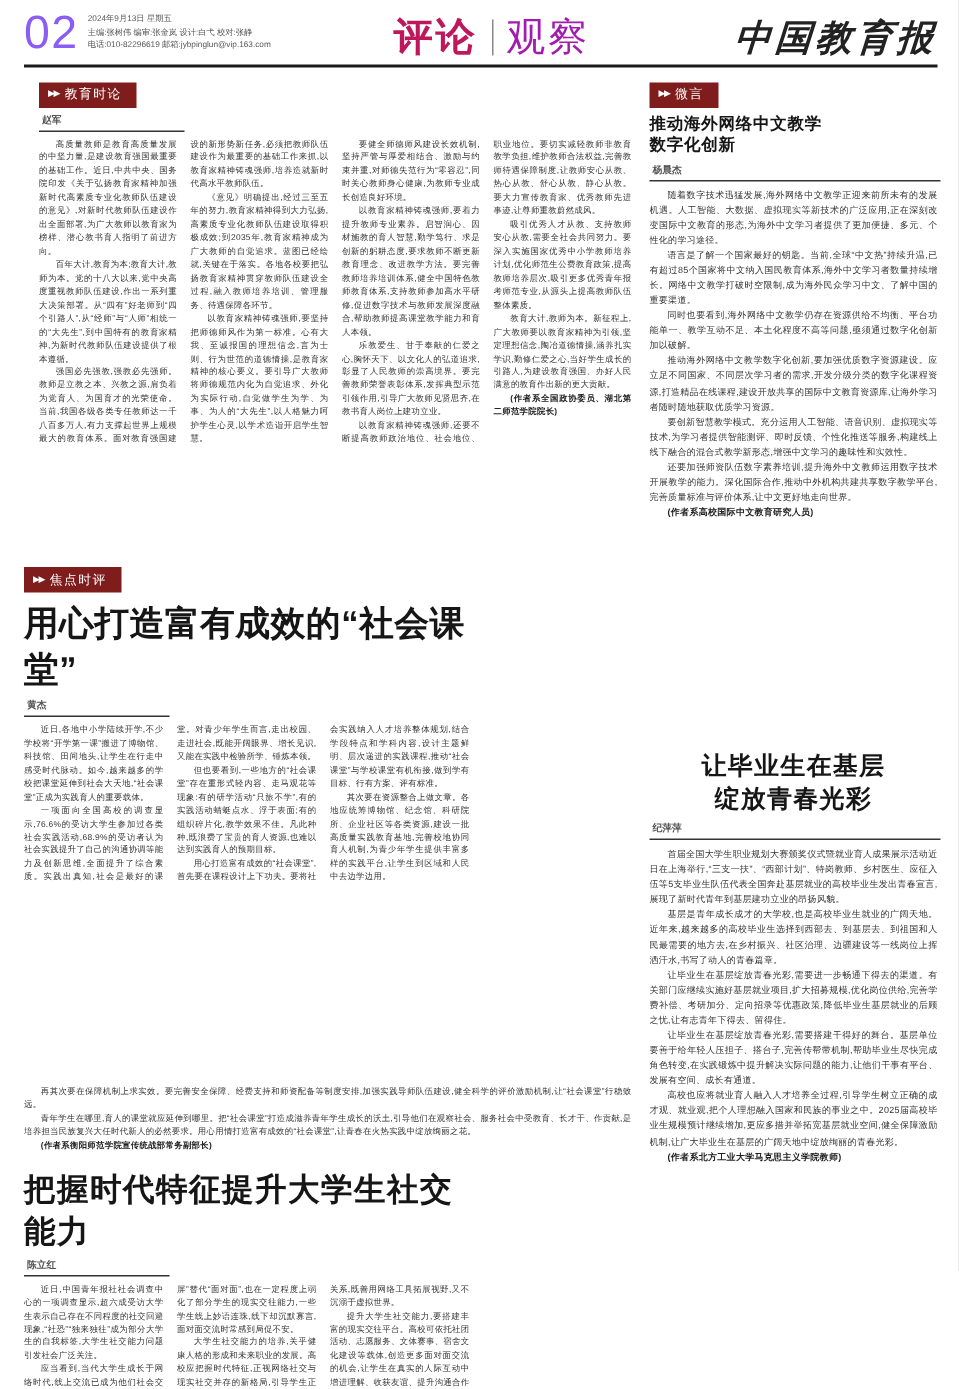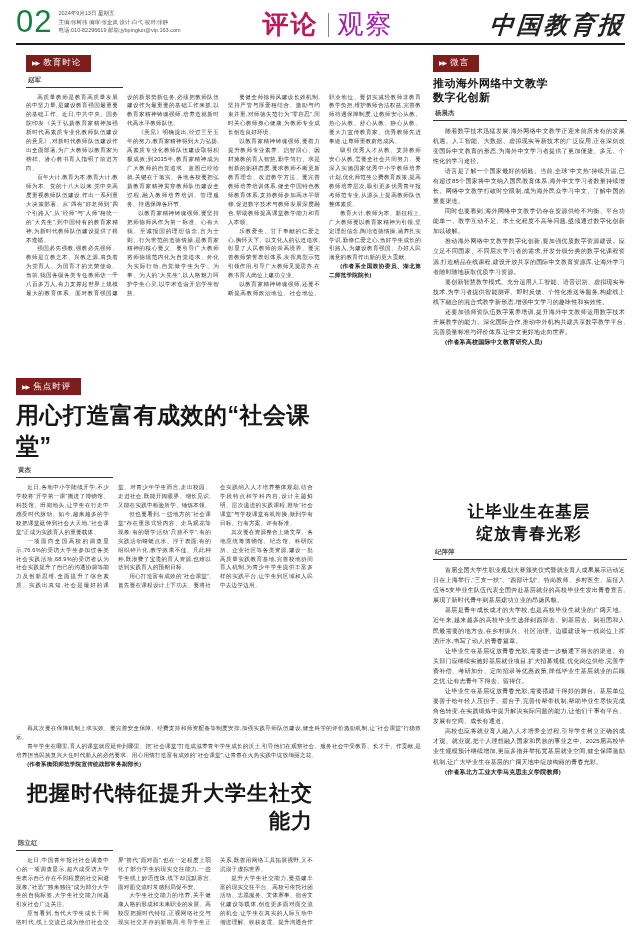--- a/index.html
+++ b/index.html
@@ -4,21 +4,21 @@
 <style>
   html,body{margin:0;padding:0;background:#dcdcdc;}
   .page{
     position:relative;width:639px;height:926px;margin:0 auto;background:#ffffff;
     box-sizing:border-box;padding:6px 14px 8px 16px;overflow:hidden;
     font-family:"Liberation Sans","DejaVu Sans",sans-serif;color:#333;
   }
   
   .masthead{display:flex;align-items:flex-start;height:34px;}
   .mast-left{display:flex;align-items:flex-start;gap:6px;width:215px;flex:none;}
-  .pagenum{font-size:31px;line-height:31px;font-weight:400;color:#15803d;letter-spacing:1px;}
+  .pagenum{font-size:31px;line-height:31px;font-weight:400;color:#8b5cf6;letter-spacing:1px;}
   .mast-meta{padding-top:3px;font-size:5.5px;line-height:1.55;color:#555;white-space:nowrap;}
   .mast-center{flex:1;display:flex;justify-content:center;align-items:center;gap:9px;padding-top:1px;}
   .sec1{font-size:26px;font-weight:900;color:#be185d;letter-spacing:2px;}
   .vsep{width:1px;height:24px;background:#888;}
   .sec2{font-size:26px;font-weight:500;color:#a21caf;letter-spacing:2px;}
   .mast-logo{width:200px;flex:none;text-align:right;font-family:"DejaVu Serif","Liberation Serif",serif;
     font-style:italic;font-weight:700;font-size:24px;color:#222;letter-spacing:3px;padding-top:3px;transform:skewX(-4deg);}
   .headrule{border-top:2.2px solid #1a1a1a;margin-top:3px;}
   
   .layout{display:flex;gap:12px;margin-top:6px;}
@@ -26,21 +26,21 @@
   .side-col{flex:1;min-width:0;}
   
   .tagrow{margin-bottom:4px;}
   .tag{display:inline-flex;align-items:center;gap:4px;background:#7f1d1d;color:#fff;
     font-size:8.5px;font-weight:normal;letter-spacing:1px;padding:2.5px 10px 2.5px 6px;}
   .tag-arrows{font-size:6px;letter-spacing:-1px;line-height:1;}
   
   h1,h2,h3{margin:0;color:#161616;font-weight:900;}
   .h-band1{font-size:20px;letter-spacing:1px;margin:3px 0 5px 2px;}
   .h-band2{font-size:23px;letter-spacing:0.5px;margin:1px 0 4px 0;}
-  .h-band3{font-size:21px;letter-spacing:1px;margin:0 0 4px 0;text-align:right;}
+  .h-band3{font-size:21px;letter-spacing:1px;margin:0 0 4px 0;}
   .h-side{font-size:11px;line-height:1.32;margin:2px 0 4px 0;letter-spacing:0.5px;}
   .h-side2{font-size:16.5px;line-height:1.35;margin:0 0 4px 0;letter-spacing:1px;text-align:center;}
   
   .byline{font-size:6.5px;font-weight:bold;color:#555;border-bottom:1.2px solid #333;
     padding:0 0 2px 2px;margin-bottom:5px;}
   .byline-col{width:95px;}
   .byline-full{width:100%;}
   
   .bodytext{font-size:5.6px;line-height:1.6;color:#333;text-align:justify;letter-spacing:0.2px;}
   .bodytext p{margin:0;text-indent:2em;}

